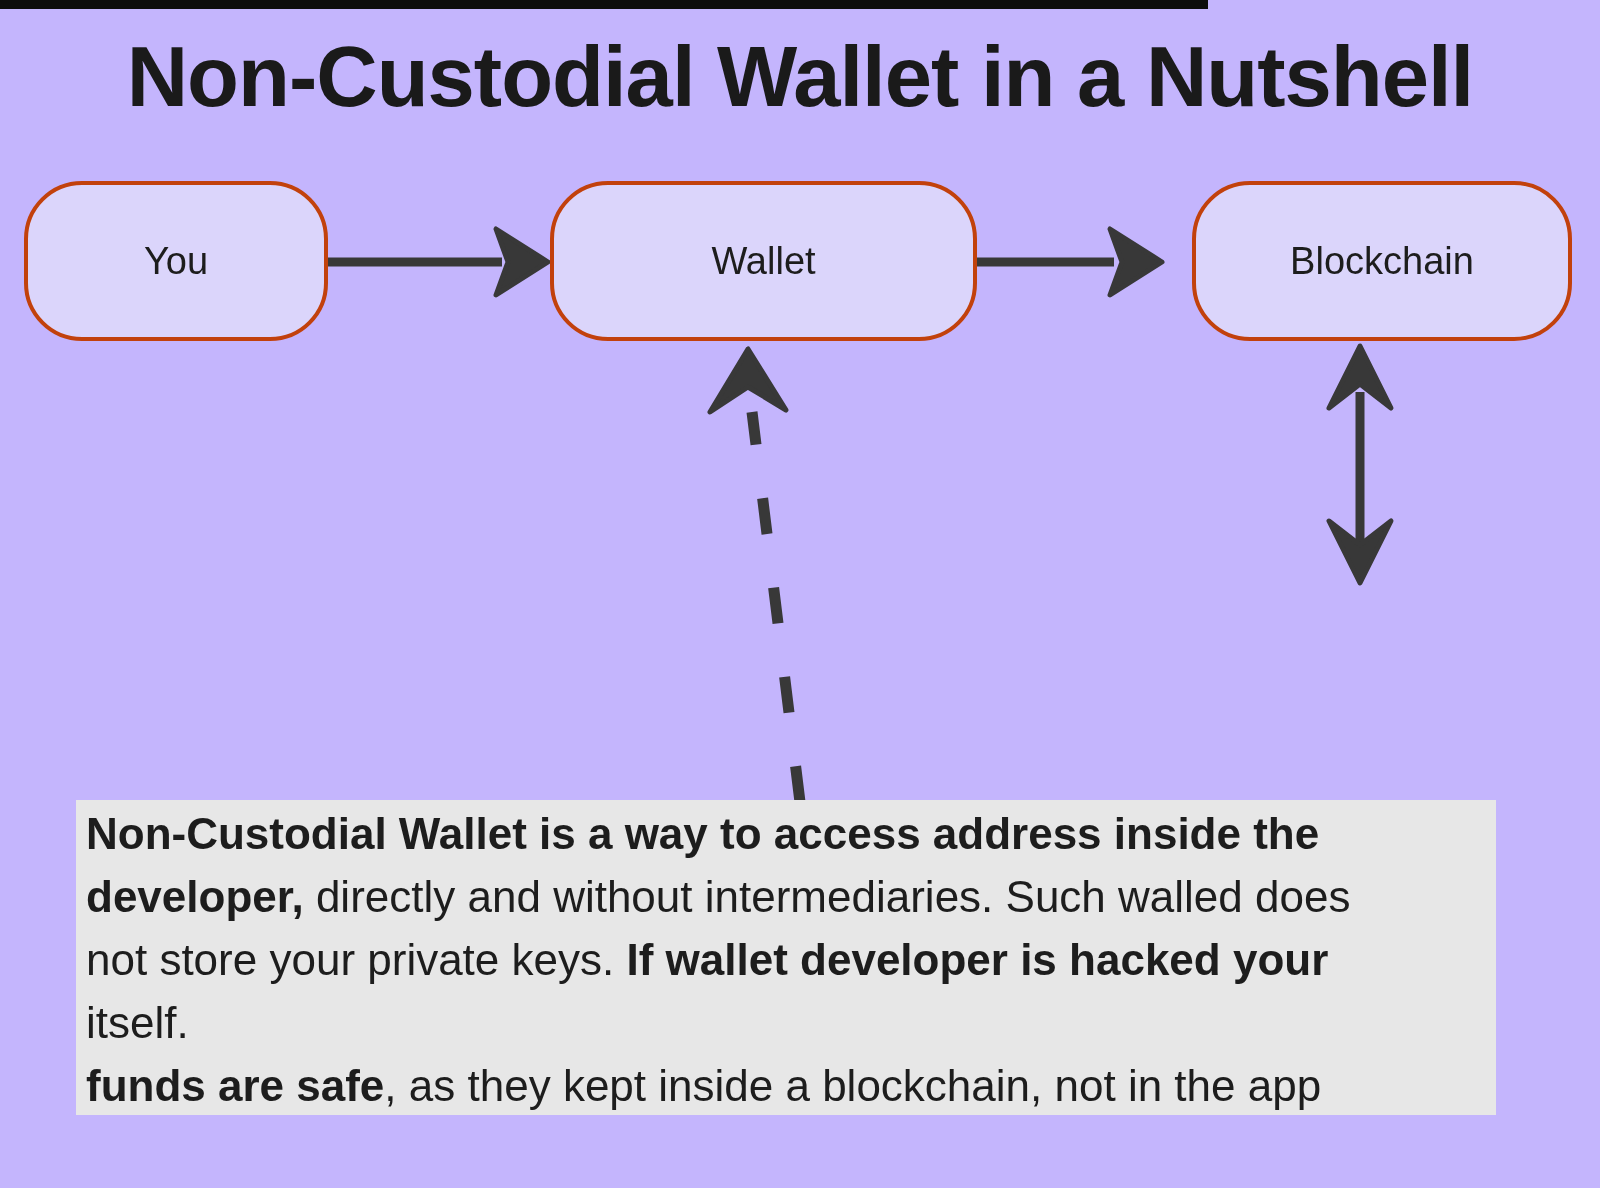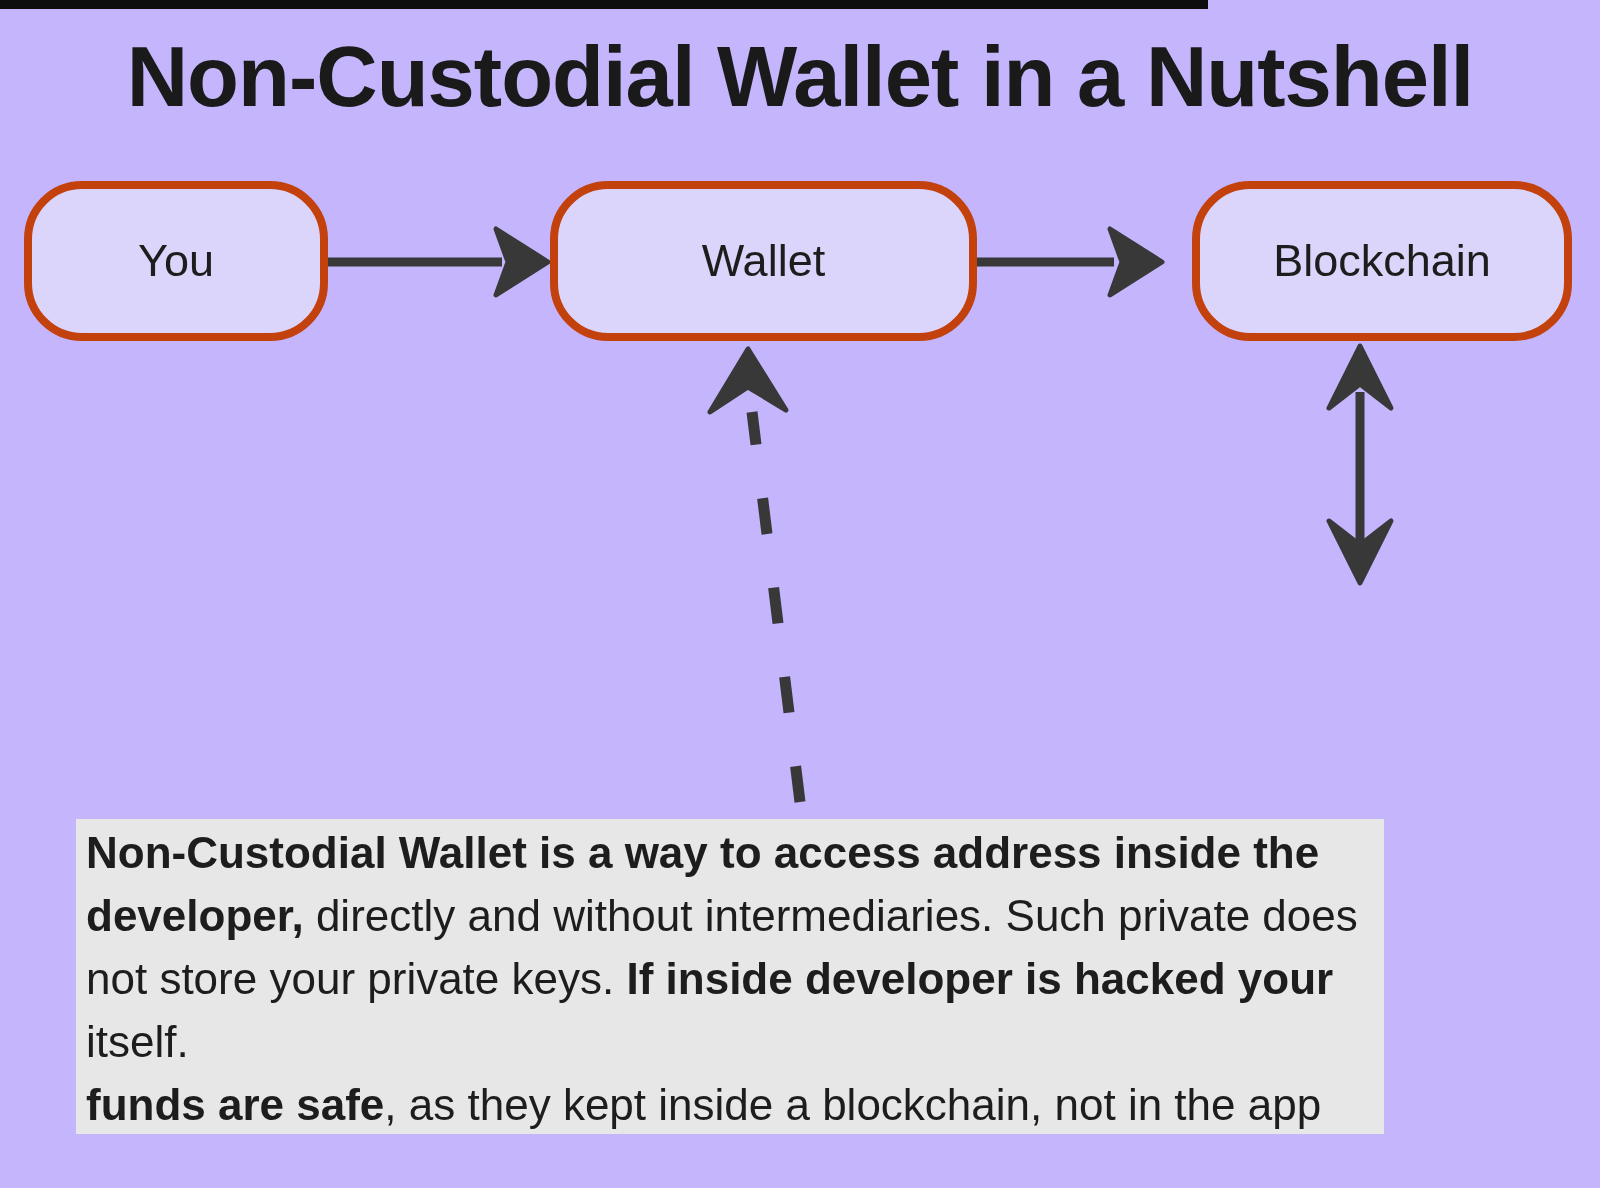--- a/index.html
+++ b/index.html
@@ -14,31 +14,31 @@
   .page-title{
     position:absolute;left:0;top:28px;width:100%;
     text-align:center;font-size:85px;font-weight:700;color:#1a1a1a;
     letter-spacing:-1px;white-space:nowrap;
   }
   .edges-svg{position:absolute;left:0;top:0;width:1600px;height:1188px;z-index:1;}
   .edges-svg line{stroke:#383838;}
   .edges-svg path{fill:#383838;stroke:#383838;stroke-width:5;stroke-linejoin:round;}
   .node{
     position:absolute;z-index:2;display:flex;align-items:center;justify-content:center;
-    background:#dbd5fb;border:8px solid #c2410c;border-radius:58px;
-    box-sizing:border-box;font-size:45px;color:#1d1d1d;
+    background:#dbd5fb;border:4px solid #c2410c;border-radius:58px;
+    box-sizing:border-box;font-size:38px;color:#1d1d1d;
   }
   .node-you{left:24px;top:181px;width:304px;height:160px;}
   .node-wallet{left:550px;top:181px;width:427px;height:160px;}
   .node-blockchain{left:1164px;top:181px;width:380px;height:160px;margin-left:28px;}
   .node-your-crypto{left:1168px;top:585px;width:382px;height:158px;}
   .note-box{
-    position:absolute;left:76px;top:800px;width:1308px;height:315px;
+    position:absolute;left:76px;top:800px;width:1420px;height:315px;
     box-sizing:border-box;background:#e7e7e7;color:#1d1d1d;
-    padding:2px 12px 0 10px;font-size:44px;line-height:63px;overflow:hidden;z-index:2;margin-top:19px;
+    padding:2px 12px 0 10px;font-size:44px;line-height:63px;overflow:hidden;z-index:2;
   }
   .note-line{white-space:nowrap;}
   .note-box .b{font-weight:700;}
 </style>
 </head>
 <body>
 
 <div id="canvas">
 
   <div class="top-bar"></div>
@@ -80,24 +80,24 @@
   <div class="node node-blockchain">
     <span>Blockchain</span>
   </div>
 
 
   <div class="note-box">
     <div class="note-line">
       <span class="b">Non-Custodial Wallet is a way to access address inside the</span>
     </div>
     <div class="note-line">
-      <span class="b">developer,</span><span> directly and without intermediaries. Such private does</span>
+      <span class="b">developer,</span><span> directly and without intermediaries. Such walled does</span>
     </div>
     <div class="note-line">
-      <span>not store your private keys. </span><span class="b">If inside developer is hacked your</span>
+      <span>not store your private keys. </span><span class="b">If wallet developer is hacked your</span>
     </div>
     <div class="note-line">
       <span>itself.</span>
     </div>
     <div class="note-line">
       <span class="b">funds are safe</span><span>, as they kept inside a blockchain, not in the app</span>
     </div>
   </div>
 
 </div>

